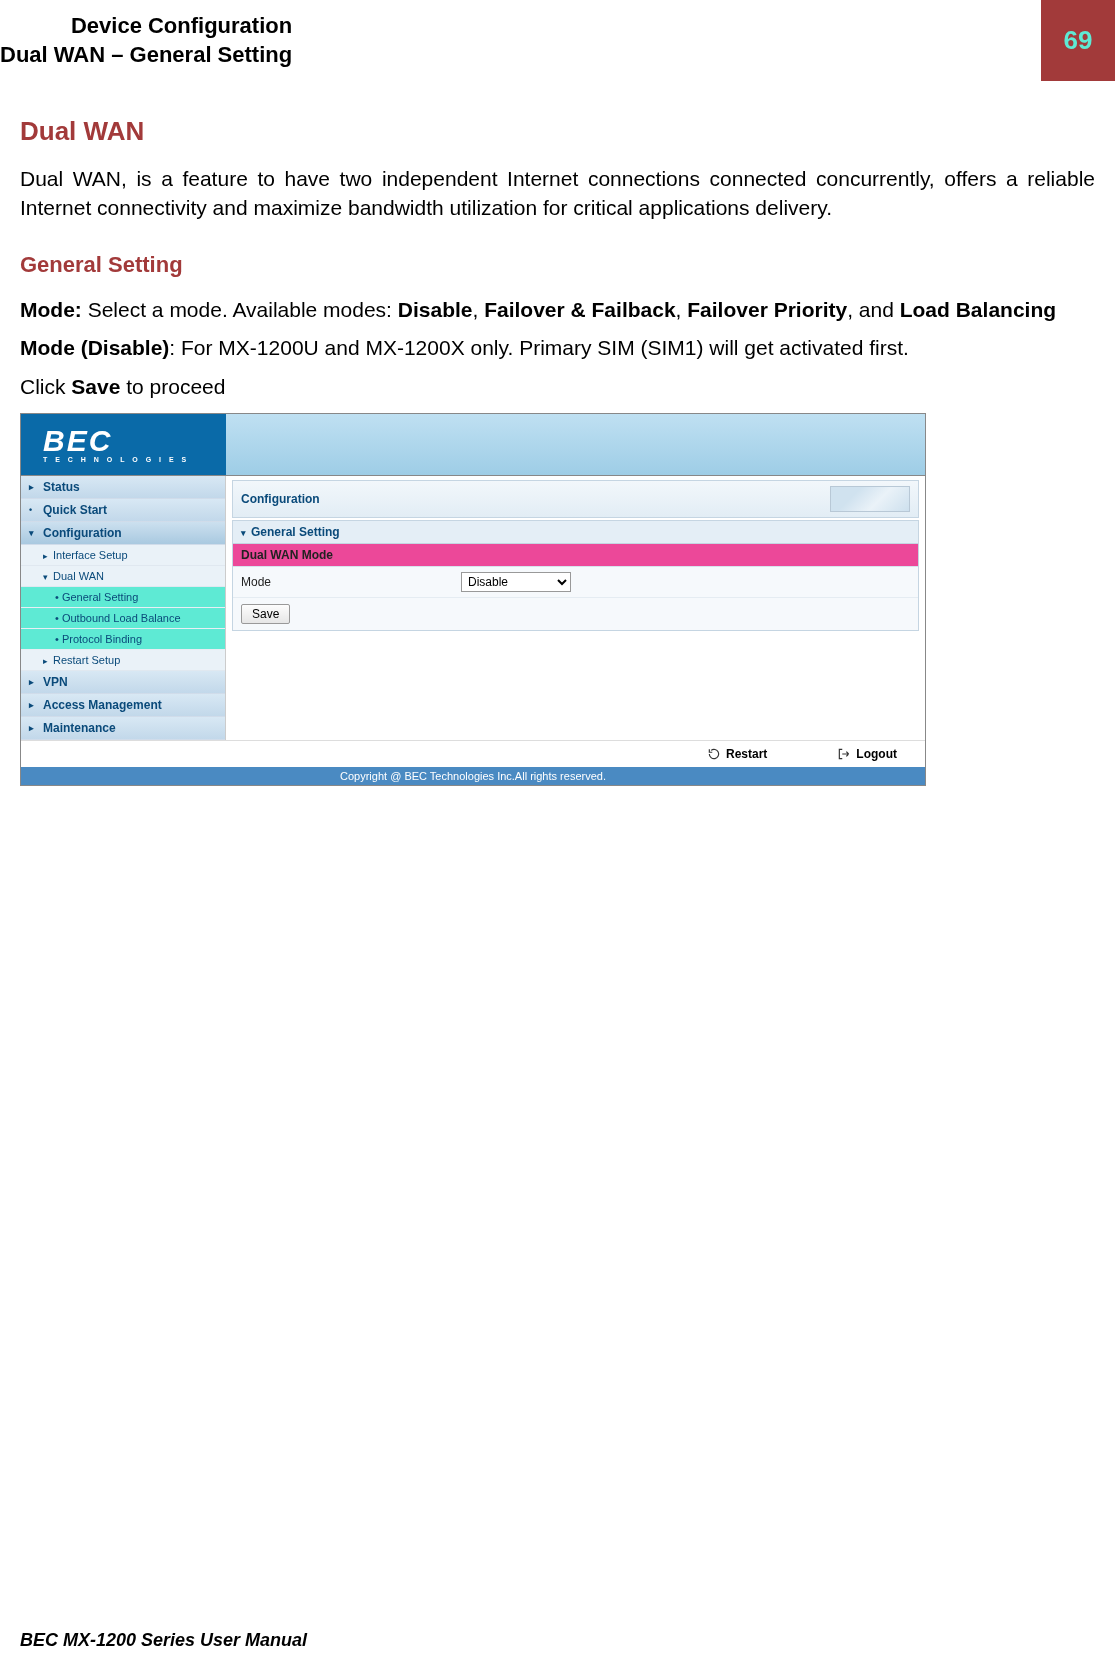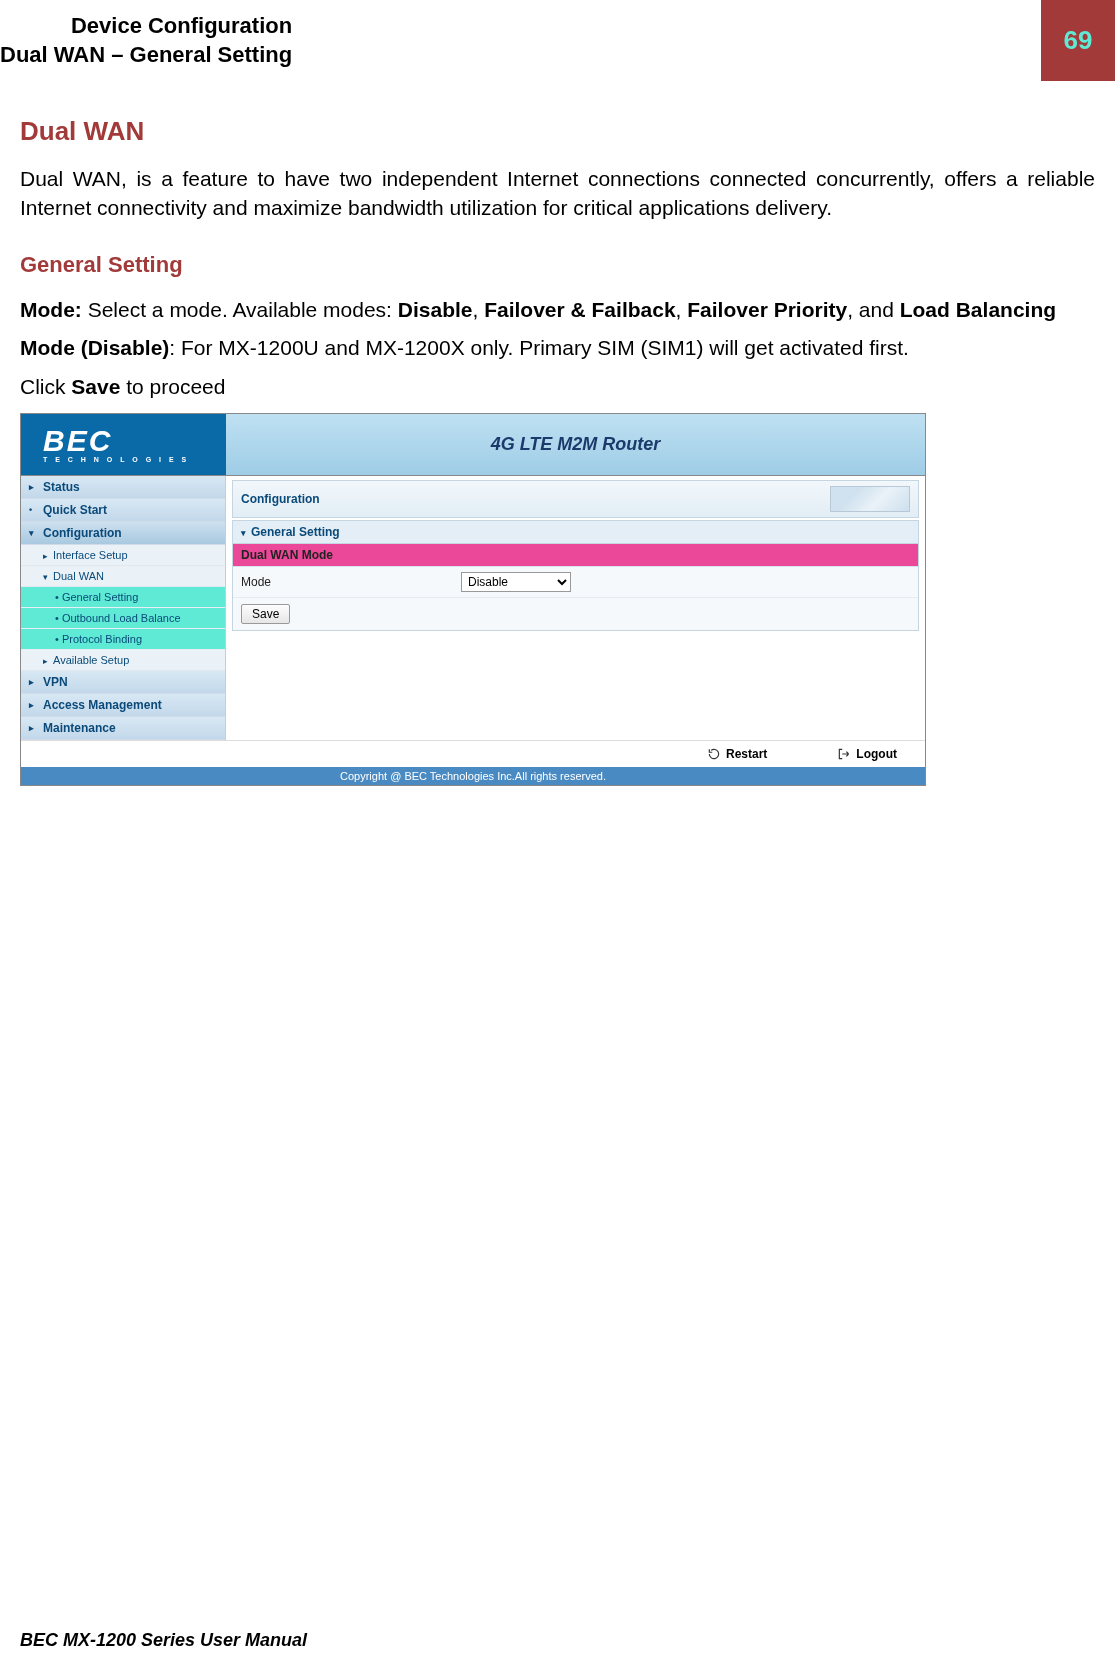--- a/index.html
+++ b/index.html
@@ -267,42 +267,41 @@
   <p class="body-text">
     <span>Click </span><span class="bold">Save</span><span> to proceed</span>
   </p>
 
   <div class="router-ui">
     <div class="router-top">
       <div class="router-logo">
         <div class="router-logo-big">BEC</div>
         <div class="router-logo-small">T E C H N O L O G I E S</div>
       </div>
-      <div class="router-title">4G LTE M2M Router</div>
     </div>
     <div class="router-body">
       <div class="router-sidebar">
         <div class="side-item">
             <span class="tri">▸</span>
             <span>Status</span>
           </div>
         <div class="side-item">
             <span class="tri">•</span>
             <span>Quick Start</span>
           </div>
         <div class="side-item expanded">
             <span class="tri">▾</span>
             <span>Configuration</span>
           </div>
         <div class="side-sub"><span class="tri">▸</span><span>Interface Setup</span></div>
         <div class="side-sub"><span class="tri">▾</span><span>Dual WAN</span></div>
         <div class="side-sub2">• <span>General Setting</span></div>
         <div class="side-sub2">• <span>Outbound Load Balance</span></div>
         <div class="side-sub2">• <span>Protocol Binding</span></div>
-        <div class="side-sub"><span class="tri">▸</span><span>Available Setup</span></div>
+        <div class="side-sub"><span class="tri">▸</span><span>Restart Setup</span></div>
         <div class="side-item">
             <span class="tri">▸</span>
             <span>VPN</span>
           </div>
         <div class="side-item">
             <span class="tri">▸</span>
             <span>Access Management</span>
           </div>
         <div class="side-item">
             <span class="tri">▸</span>

